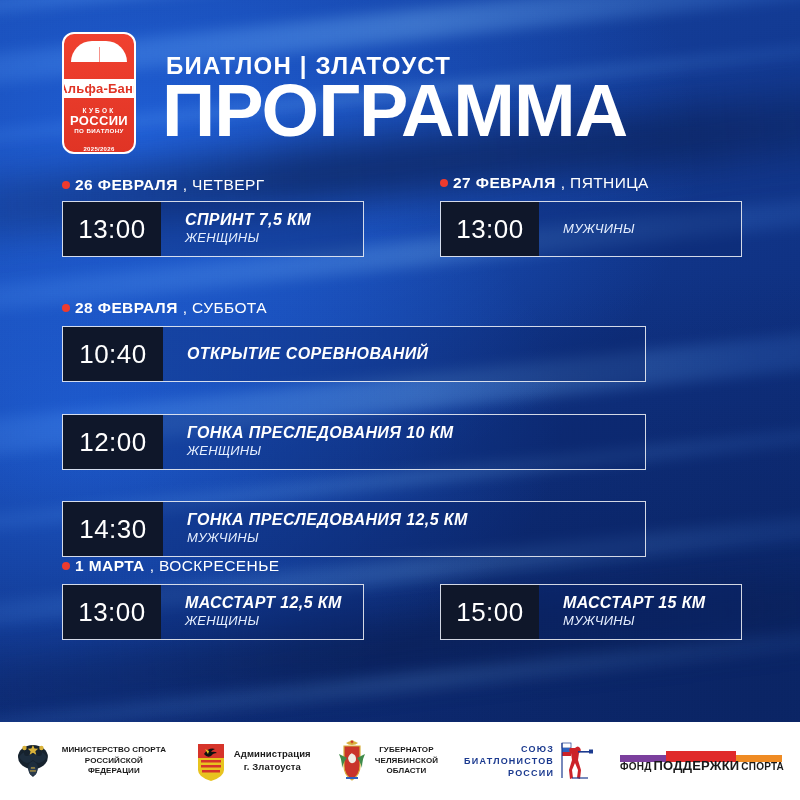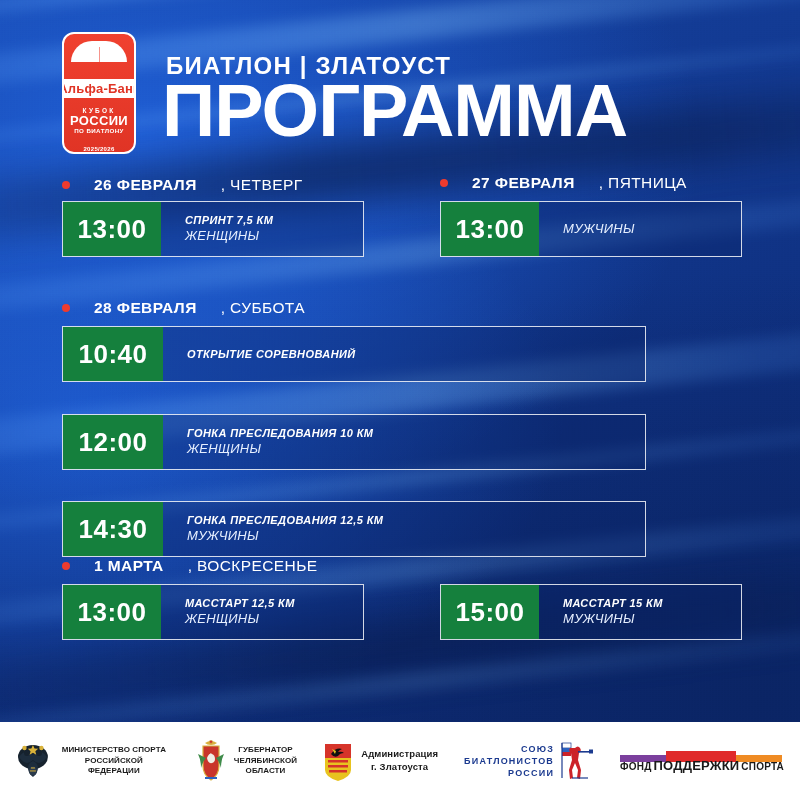--- a/index.html
+++ b/index.html
@@ -113,53 +113,53 @@
   .title {
     position: absolute; left: 100px; top: 46px;
     color: #ffffff; font-size: 74px; font-weight: 700;
     letter-spacing: -1px; line-height: 1; white-space: nowrap;
   }
 
   
   .schedule { position: absolute; left: 0; top: 176px; width: 800px; }
 
   .day-head {
-    display: flex; align-items: center; gap: 24px;
+    display: flex; align-items: center; gap: 5px;
     margin: 0 0 9px 62px;
     white-space: nowrap;
   }
   .day-head.right-col { margin-left: 440px; margin-top: -29px; }
   .dot { width: 8px; height: 8px; border-radius: 50%; background: #ee3b2e; flex: none; }
   .day-date { color: #ffffff; font-size: 15.5px; font-weight: 700; letter-spacing: .4px; }
   .day-dow  { color: #ffffff; font-size: 15.5px; font-weight: 400; letter-spacing: .4px; }
 
   .card {
     display: flex; align-items: stretch;
     border: 1px solid rgba(255,255,255,.82);
     background: rgba(11,38,104,.38);
     height: 56px;
     overflow: hidden;
   }
   .card.half  { width: 302px; }
   .card.full  { width: 584px; }
 
   .time {
     flex: none; width: 98px;
-    background: #15803d;
+    background: #0f172a;
     display: flex; align-items: center; justify-content: center;
-    color: #ffffff; font-size: 26px; font-weight: 700; letter-spacing: .5px;
+    color: #ffffff; font-size: 26px; font-weight: 400; letter-spacing: .5px;
   }
   .card.full .time { width: 100px; }
 
   .evt {
     flex: 1; display: flex; flex-direction: column; justify-content: center;
     padding-left: 24px;
   }
   .evt-name {
-    color: #ffffff; font-size: 11px; font-weight: 700; font-style: italic;
+    color: #ffffff; font-size: 16px; font-weight: 700; font-style: italic;
     letter-spacing: .4px; line-height: 1.12; white-space: nowrap;
   }
   .evt-sub {
     color: #e6efff; font-size: 13px; font-weight: 400; font-style: italic;
     letter-spacing: .3px; line-height: 1.25; margin-top: 1px; white-space: nowrap;
   }
   .evt.single { justify-content: center; }
 
   .cards-pair { position: relative; height: 56px; }
   .cards-pair .card:first-child { position: absolute; left: 62px; top: 0; }
@@ -330,51 +330,51 @@
         <ellipse cx="17" cy="30" rx="4" ry="4.6" fill="#2a3a4b"></ellipse>
         <path d="M14 30 h6 M15 27 h4" stroke="#d9b23a" stroke-width="1"></path>
       </svg>
       <div class="flogo-txt">
         <div>МИНИСТЕРСТВО СПОРТА</div>
         <div>РОССИЙСКОЙ ФЕДЕРАЦИИ</div>
       </div>
     </div>
 
     <div class="flogo">
+      <svg class="mark-city" viewBox="0 0 30 42">
+        <path d="M2 4 h26 v26 q0 7 -13 11 -13-4 -13-11Z" fill="#e8c31f"></path>
+        <path d="M2 4 h26 v14 q0 0 -26 0Z" fill="#d6342a"></path>
+        <path d="M5 20 h20 v2.6 H5Z M5 25 h20 v2.6 H5Z M6 30 h18 v2.6 H6Z" fill="#d6342a"></path>
+        <path d="M8 14 q5-7 11-5 -3 1 -4 3 4-1 6 1 -4 0 -6 3 -4 2 -7-2Z" fill="#111"></path>
+        <path d="M9 9 l4 2 -1 3Z" fill="#e8c31f"></path>
+      </svg>
+      <div class="flogo-txt cap">
+        <div>Администрация</div>
+        <div>г. Златоуста</div>
+      </div>
+    </div>
+
+    <div class="flogo">
       <svg class="mark-coat" viewBox="0 0 30 42">
         <path d="M7 6 h16 v20 q0 9 -8 14 -8-5 -8-14Z" fill="#c9352b" stroke="#d8b03c" stroke-width="1.2"></path>
         <path d="M9 3 q6-4 12 0 -2 2 -6 2 -4 0-6-2Z" fill="#d8b03c"></path>
         <circle cx="15" cy="1.8" r="1.6" fill="#c9352b" stroke="#d8b03c" stroke-width=".6"></circle>
         <path d="M11 18 q2-5 5-4 3 1 3 5 0 3-3 4 -4 1-5-5Z" fill="#f0efe6"></path>
         <path d="M13 15 l2-2 1 2" fill="#f0efe6"></path>
         <path d="M2 14 q3 6 3 14 2-7 5-10Z" fill="#3f8b4a"></path>
         <path d="M28 14 q-3 6-3 14 -2-7-5-10Z" fill="#3f8b4a"></path>
         <path d="M9 37 h12 v2 H9Z" fill="#2d63c0"></path>
       </svg>
       <div class="flogo-txt">
         <div>ГУБЕРНАТОР</div>
         <div>ЧЕЛЯБИНСКОЙ</div>
         <div>ОБЛАСТИ</div>
       </div>
     </div>
 
-    <div class="flogo">
-      <svg class="mark-city" viewBox="0 0 30 42">
-        <path d="M2 4 h26 v26 q0 7 -13 11 -13-4 -13-11Z" fill="#e8c31f"></path>
-        <path d="M2 4 h26 v14 q0 0 -26 0Z" fill="#d6342a"></path>
-        <path d="M5 20 h20 v2.6 H5Z M5 25 h20 v2.6 H5Z M6 30 h18 v2.6 H6Z" fill="#d6342a"></path>
-        <path d="M8 14 q5-7 11-5 -3 1 -4 3 4-1 6 1 -4 0 -6 3 -4 2 -7-2Z" fill="#111"></path>
-        <path d="M9 9 l4 2 -1 3Z" fill="#e8c31f"></path>
-      </svg>
-      <div class="flogo-txt cap">
-        <div>Администрация</div>
-        <div>г. Златоуста</div>
-      </div>
-    </div>
-
     <div class="sbr">
       <div class="sbr-txt">
         <div>СОЮЗ</div>
         <div>БИАТЛОНИСТОВ</div>
         <div>РОССИИ</div>
       </div>
       <svg width="36" height="46" viewBox="0 0 36 46">
         <rect x="4" y="5" width="9" height="5" fill="#fff" stroke="#1b3a8f" stroke-width=".7"></rect>
         <rect x="4" y="10" width="9" height="4" fill="#2d63c0"></rect>
         <rect x="4" y="14" width="9" height="4" fill="#cc2229"></rect>

